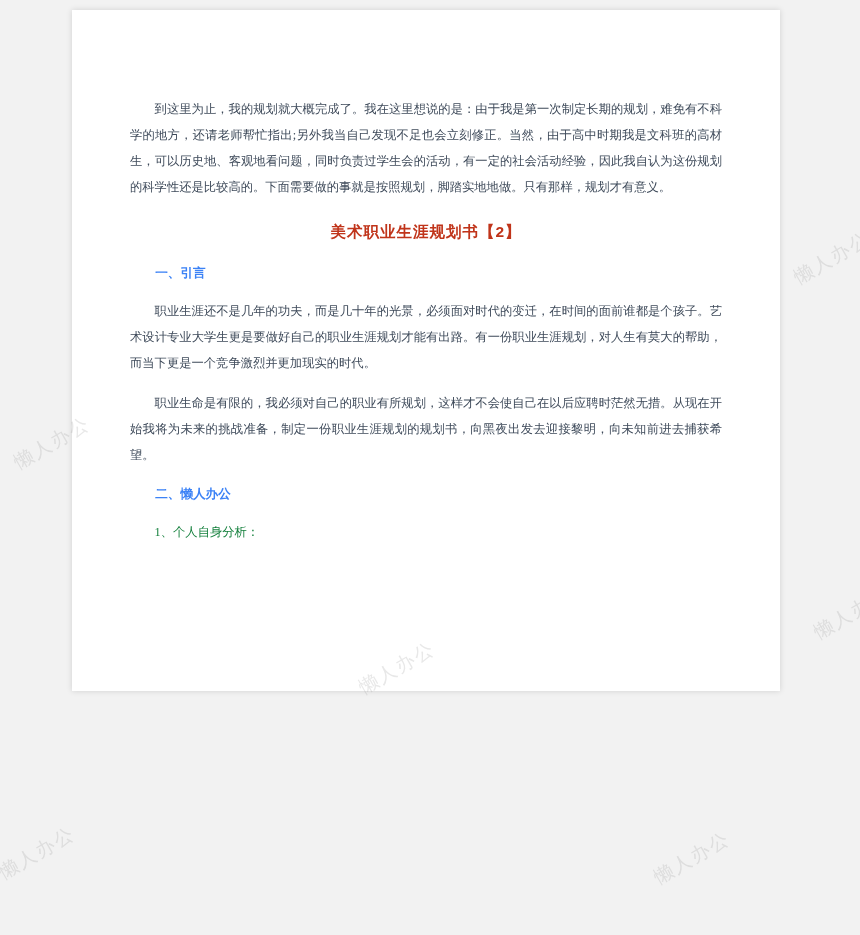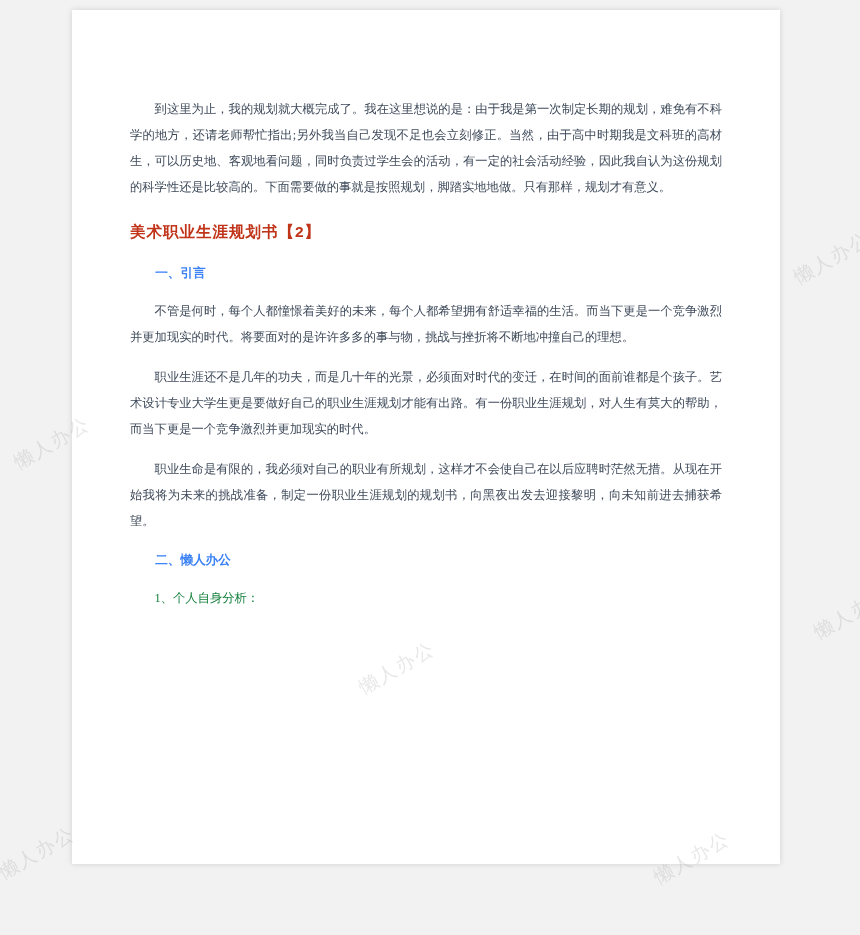--- a/index.html
+++ b/index.html
@@ -38,21 +38,21 @@
   .wm-4 { left: -5px;  top: 840px; }
   .wm-5 { left: 650px; top: 845px; }
   .wm-6 { left: 810px; top: 600px; }
 
   
   .page {
     position: absolute;
     left: 72px;
     top: 10px;
     width: 708px;
-    height: 854px;
+    height: 681px;
     background: #ffffff;
     box-shadow: 0 0 6px rgba(0,0,0,0.14);
     z-index: 2;
   }
 
   .doc-body {
     position: absolute;
     left: 58px;
     top: 86px;
     width: 592px;
@@ -65,21 +65,21 @@
     color: #3e4a5a;
     text-align: justify;
     text-indent: 2em;
   }
 
   h2.doc-heading {
     margin: 22px 0 22px 0;
     font-size: 15.5px;
     font-weight: bold;
     color: #c0341a;
-    text-align: left;
+    text-align: center;
     letter-spacing: 1px;
     font-family: "Liberation Sans", sans-serif;
   }
 
   h3.section-heading {
     margin: 18px 0 16px 0;
     font-size: 12.6px;
     font-weight: bold;
     color: #3b82f6;
     text-indent: 2em;
@@ -99,21 +99,20 @@
 
 <div class="page">
   <div class="doc-body">
 
     <p class="para">到这里为止，我的规划就大概完成了。我在这里想说的是：由于我是第一次制定长期的规划，难免有不科学的地方，还请老师帮忙指出;另外我当自己发现不足也会立刻修正。当然，由于高中时期我是文科班的高材生，可以历史地、客观地看问题，同时负责过学生会的活动，有一定的社会活动经验，因此我自认为这份规划的科学性还是比较高的。下面需要做的事就是按照规划，脚踏实地地做。只有那样，规划才有意义。</p>
 
     <h2 class="doc-heading">美术职业生涯规划书【2】</h2>
 
     <h3 class="section-heading">一、引言</h3>
 
-    <p class="para">不管是何时，每个人都憧憬着美好的未来，每个人都希望拥有舒适幸福的生活。而当下更是一个竞争激烈并更加现实的时代。将要面对的是许许多多的事与物，挑战与挫折将不断地冲撞自己的理想。</p>
     <p class="para">职业生涯还不是几年的功夫，而是几十年的光景，必须面对时代的变迁，在时间的面前谁都是个孩子。艺术设计专业大学生更是要做好自己的职业生涯规划才能有出路。有一份职业生涯规划，对人生有莫大的帮助，而当下更是一个竞争激烈并更加现实的时代。</p>
     <p class="para">职业生命是有限的，我必须对自己的职业有所规划，这样才不会使自己在以后应聘时茫然无措。从现在开始我将为未来的挑战准备，制定一份职业生涯规划的规划书，向黑夜出发去迎接黎明，向未知前进去捕获希望。</p>
 
     <h3 class="section-heading">二、懒人办公</h3>
 
     <p class="sub-heading">1、个人自身分析：</p>
 
 
   </div>
 </div>

